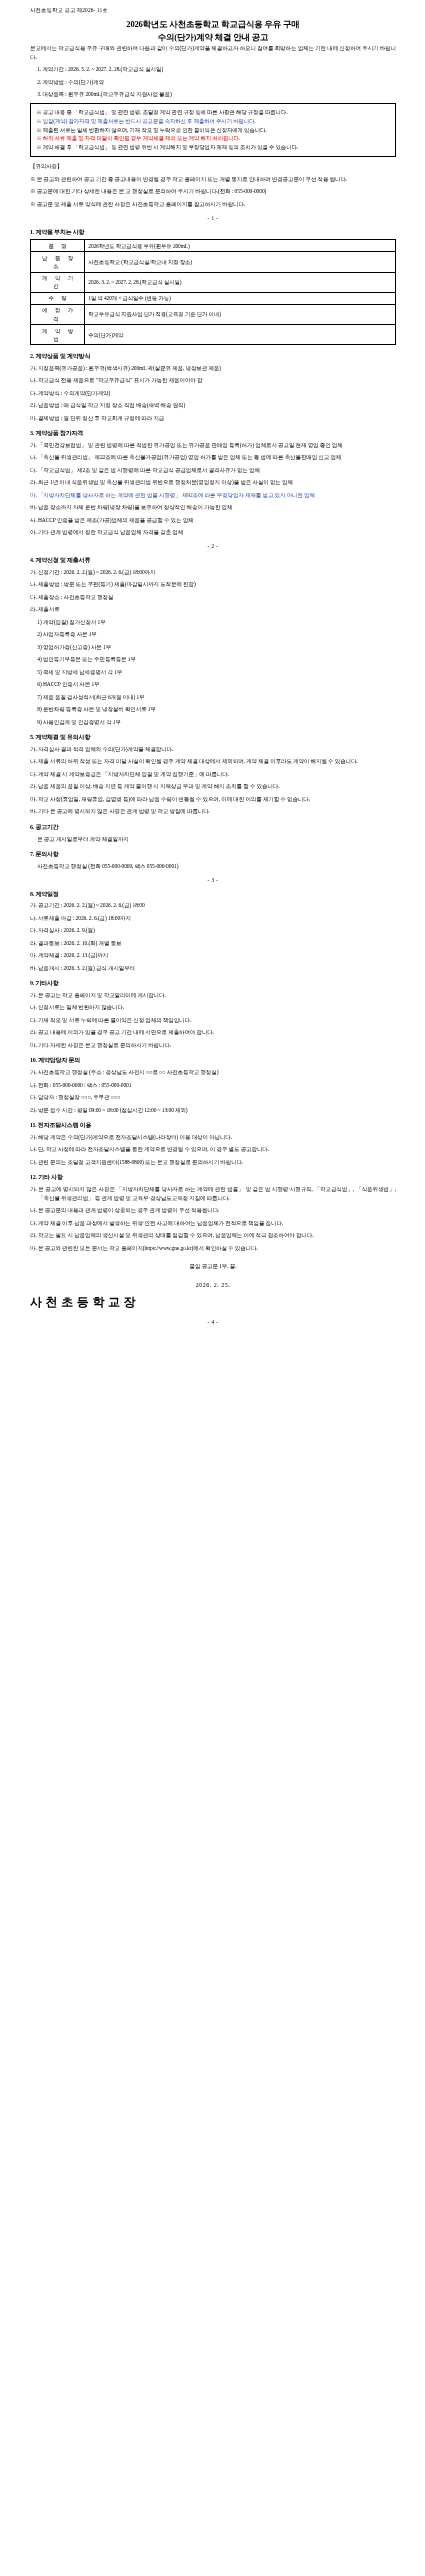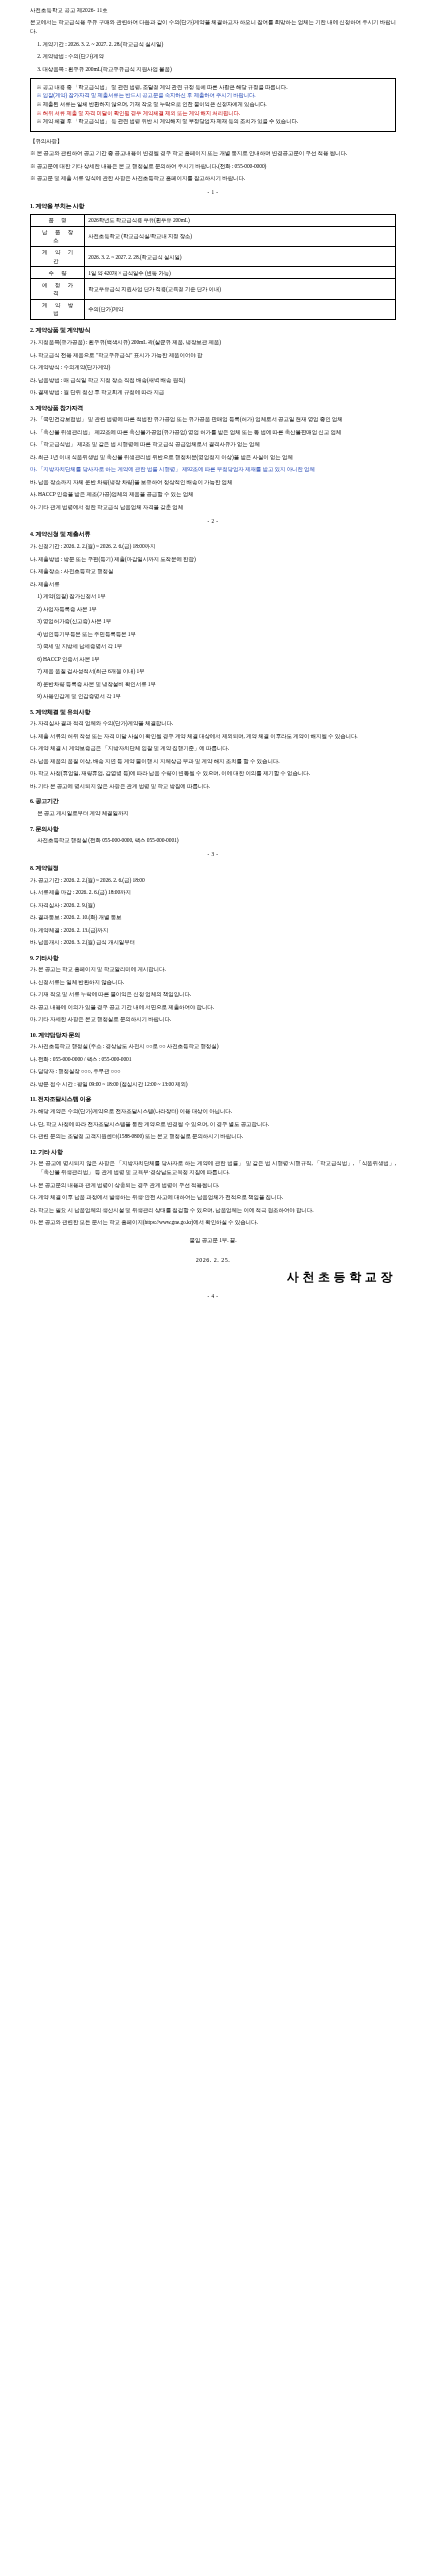--- a/index.html
+++ b/index.html
@@ -84,21 +84,21 @@
     margin: 6.2px 0 0 0;
     letter-spacing: 0.5px;
   }
   .sign-date {
     text-align: center;
     font-size: 6px;
     margin: 11.3px 0 3.1px 0;
     letter-spacing: 0.5px;
   }
   .sign-name {
-    text-align: right;
+    text-align: left;
     font-size: 12px;
     font-weight: bold;
     letter-spacing: 3.6px;
     margin: 6.2px 0 7.2px 0;
   }
   .hang {
     padding-left: 8.2px;
     text-indent: -8.2px;
   }
   .hang2 {
@@ -106,20 +106,24 @@
     text-indent: -8.2px;
   }
 </style>
 </head>
 <body>
 
 <div class="page">
 
   <div class="tiny-head">사천초등학교 공고 제2026-    11호</div>
 
+  <div class="doc-title">
+    <div>2026학년도 사천초등학교 학교급식용 우유 구매</div>
+    <div>수의(단가)계약 체결 안내 공고</div>
+  </div>
 
   <div class="para">본교에서는 학교급식용 우유 구매와 관련하여 다음과 같이 수의(단가)계약을 체결하고자 하오니 참여를 희망하는 업체는 기한 내에 신청하여 주시기 바랍니다.</div>
   <div class="para indent1">1. 계약기간 : 2026. 3. 2. ~ 2027. 2. 28.(학교급식 실시일)</div>
   <div class="para indent1">2. 계약방법 : 수의(단가)계약</div>
   <div class="para indent1">3. 대상품목 : 흰우유 200mL(학교우유급식 지원사업 물품)</div>
 
   <div class="box">
     <div class="box-inner-line">※ 공고 내용 중 「학교급식법」 및 관련 법령, 조달청 계약 관련 규정 등에 따른 사항은 해당 규정을 따릅니다.</div>
     <div class="box-inner-line blue">※ 입찰(계약) 참가자격 및 제출서류는 반드시 공고문을 숙지하신 후 제출하여 주시기 바랍니다.</div>
     <div class="box-inner-line">※ 제출된 서류는 일체 반환하지 않으며, 기재 착오 및 누락으로 인한 불이익은 신청자에게 있습니다.</div>

